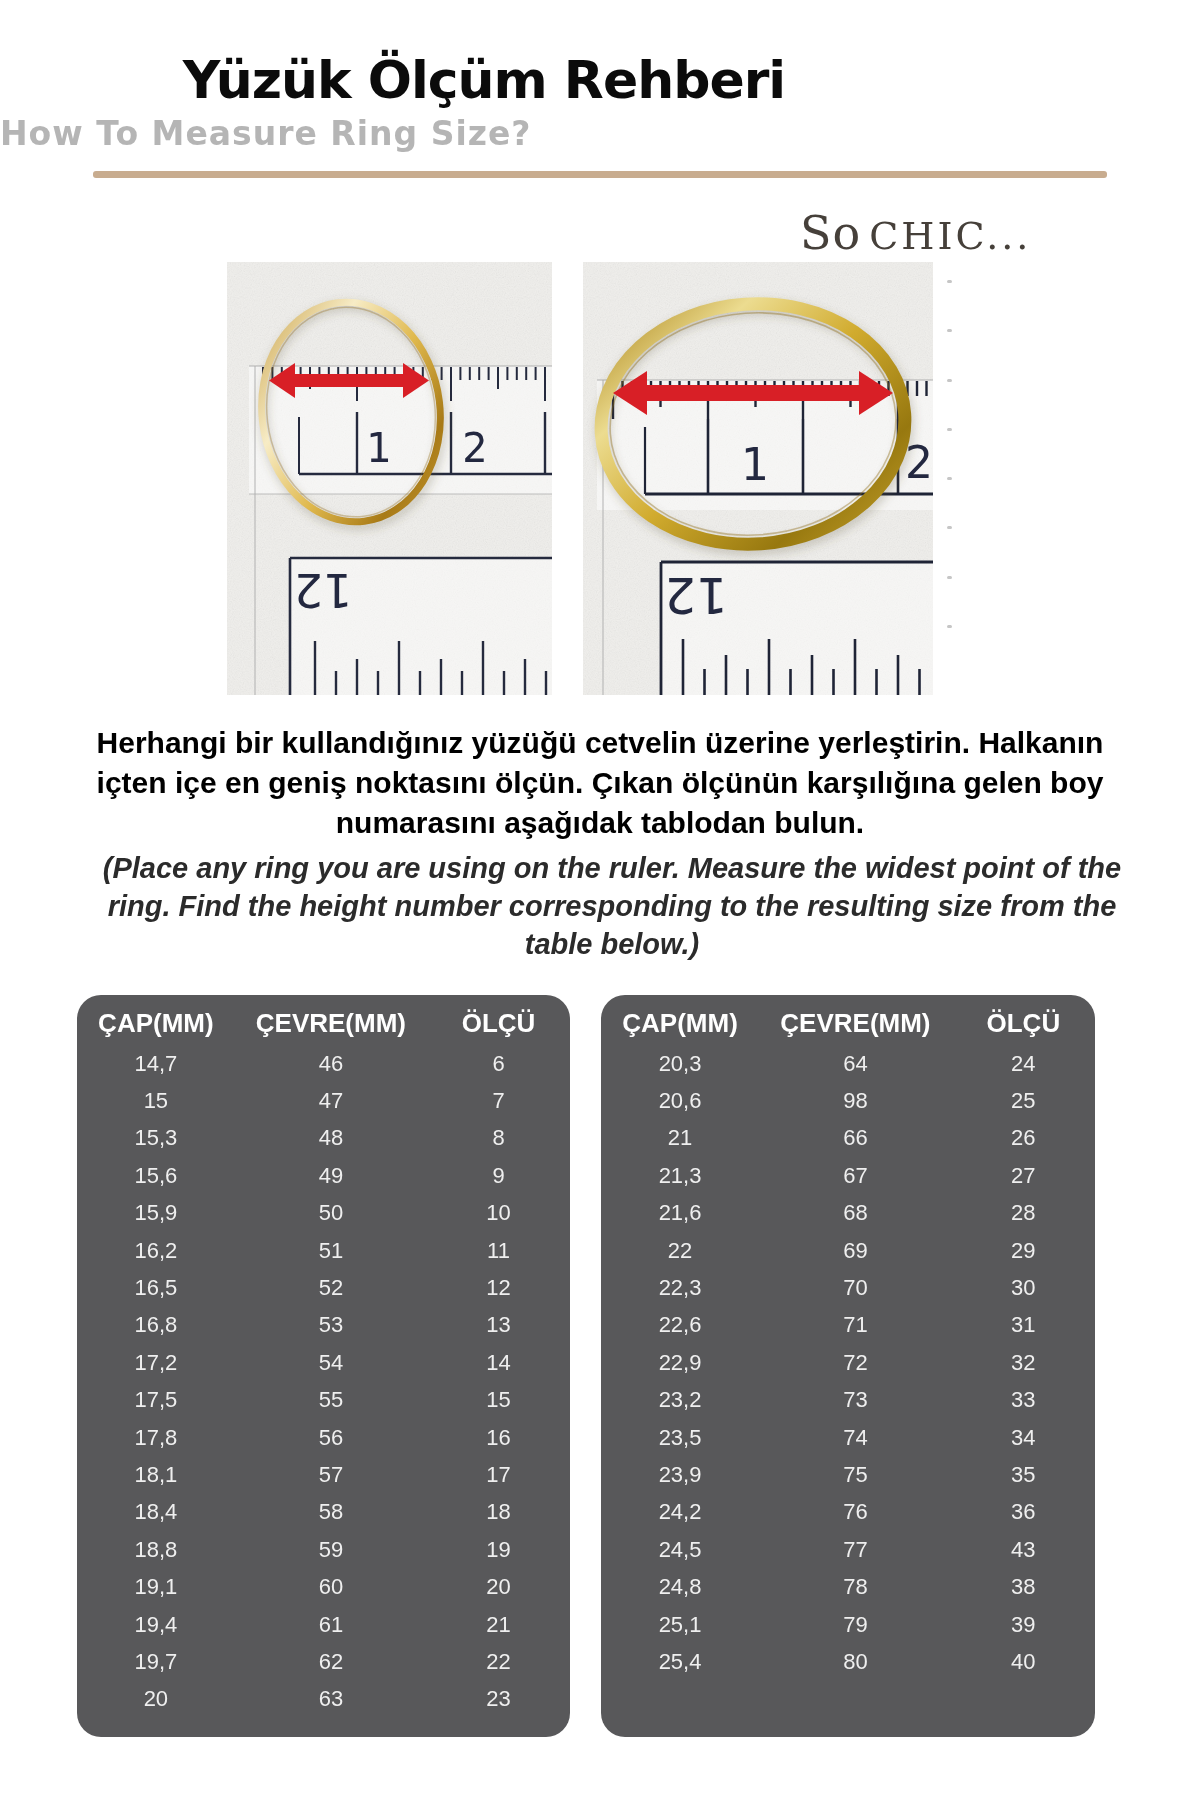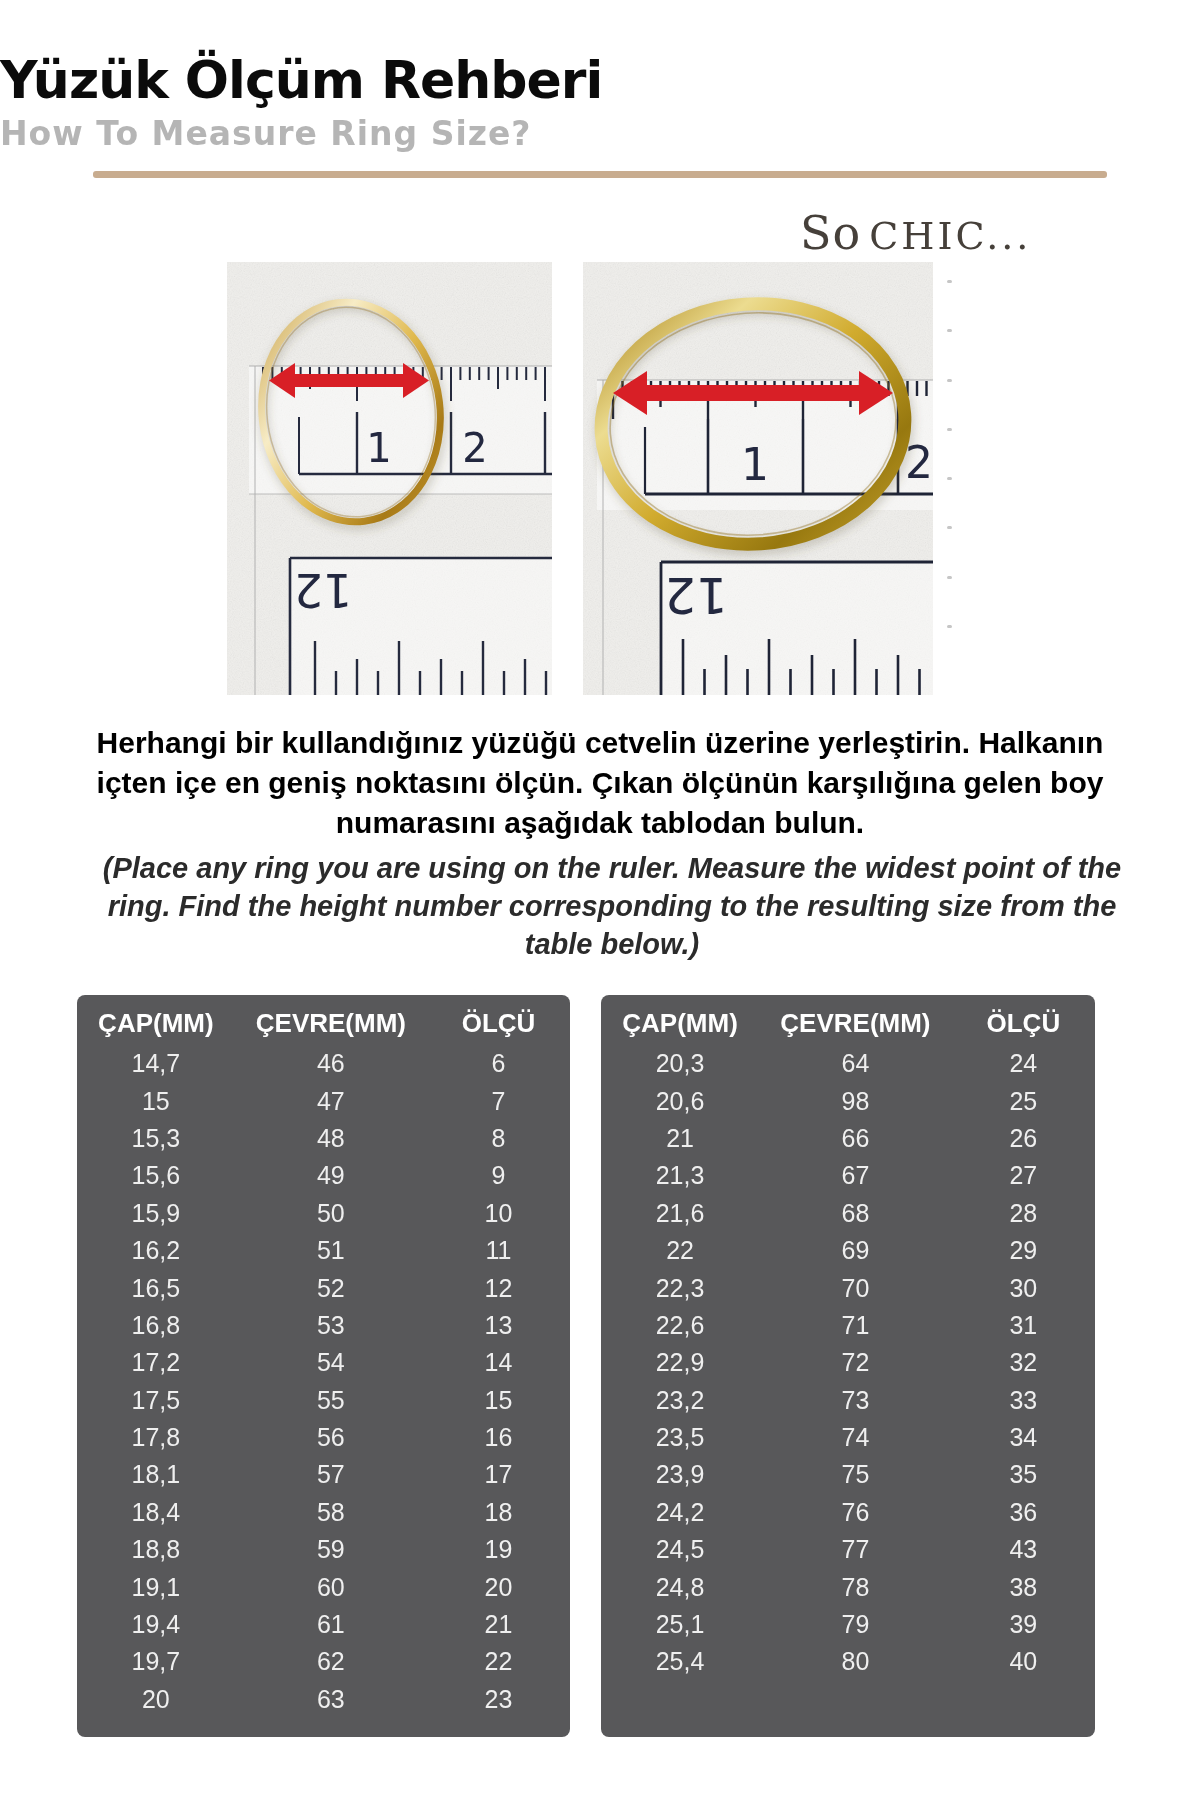--- a/index.html
+++ b/index.html
@@ -7,21 +7,21 @@
     --table-bg:#58585a;
     --arrow-red:#d81f26;
     --subtitle-gray:#b5b5b5;
   }
   html,body{margin:0;padding:0;background:#ffffff;}
   .page{
     position:relative;width:1200px;height:1798px;background:#ffffff;
     overflow:hidden;font-family:"Liberation Sans",sans-serif;margin:0 auto;
   }
   .title{
-    position:absolute;top:50px;left:0;width:968px;
+    position:absolute;top:50px;left:0;width:968px;text-align:center;
     font-family:"DejaVu Sans",sans-serif;font-weight:800;font-size:52px;
     letter-spacing:-1px;color:#0b0b0b;
   }
   .subtitle{
     position:absolute;top:114px;left:0;width:1200px;
     font-family:"DejaVu Sans",sans-serif;font-weight:700;font-size:33px;
     color:var(--subtitle-gray,#b5b5b5);letter-spacing:1px;
   }
   .divider{
     position:absolute;top:171px;left:93px;width:1014px;height:7px;
@@ -45,27 +45,27 @@
   .tr-text{
     position:absolute;top:723px;left:60px;width:1080px;text-align:center;
     font-weight:700;font-size:30px;line-height:40px;color:#000000;
   }
   .en-text{
     position:absolute;top:849px;left:72px;width:1080px;text-align:center;
     font-style:italic;font-weight:700;font-size:29px;line-height:38px;color:#2b2b2b;
   }
   .stable{
     position:absolute;top:995px;height:742px;background:var(--table-bg,#58585a);
-    border-radius:8px;padding-top:6px;box-sizing:border-box;color:#f1f1f1;
+    border-radius:24px;padding-top:6px;box-sizing:border-box;color:#f1f1f1;
   }
   .stable.tleft{left:77px;width:493px;}
   .stable.tright{left:601px;width:494px;}
   .thead,.trow{display:grid;grid-template-columns:32% 39% 29%;align-items:center;text-align:center;}
   .thead{height:44px;font-weight:700;font-size:26px;color:#ffffff;}
-  .trow{height:37.4px;font-size:25px;color:#efefef;}
+  .trow{height:37.4px;font-size:22px;color:#efefef;}
   .ruler-num{font-family:"DejaVu Sans",sans-serif;fill:#232840;}
 </style>
 </head>
 <body>
 
 <div class="page">
 
   <div class="title">Yüzük Ölçüm Rehberi</div>
   <div class="subtitle">How To Measure Ring Size?</div>
   <div class="divider"></div>

